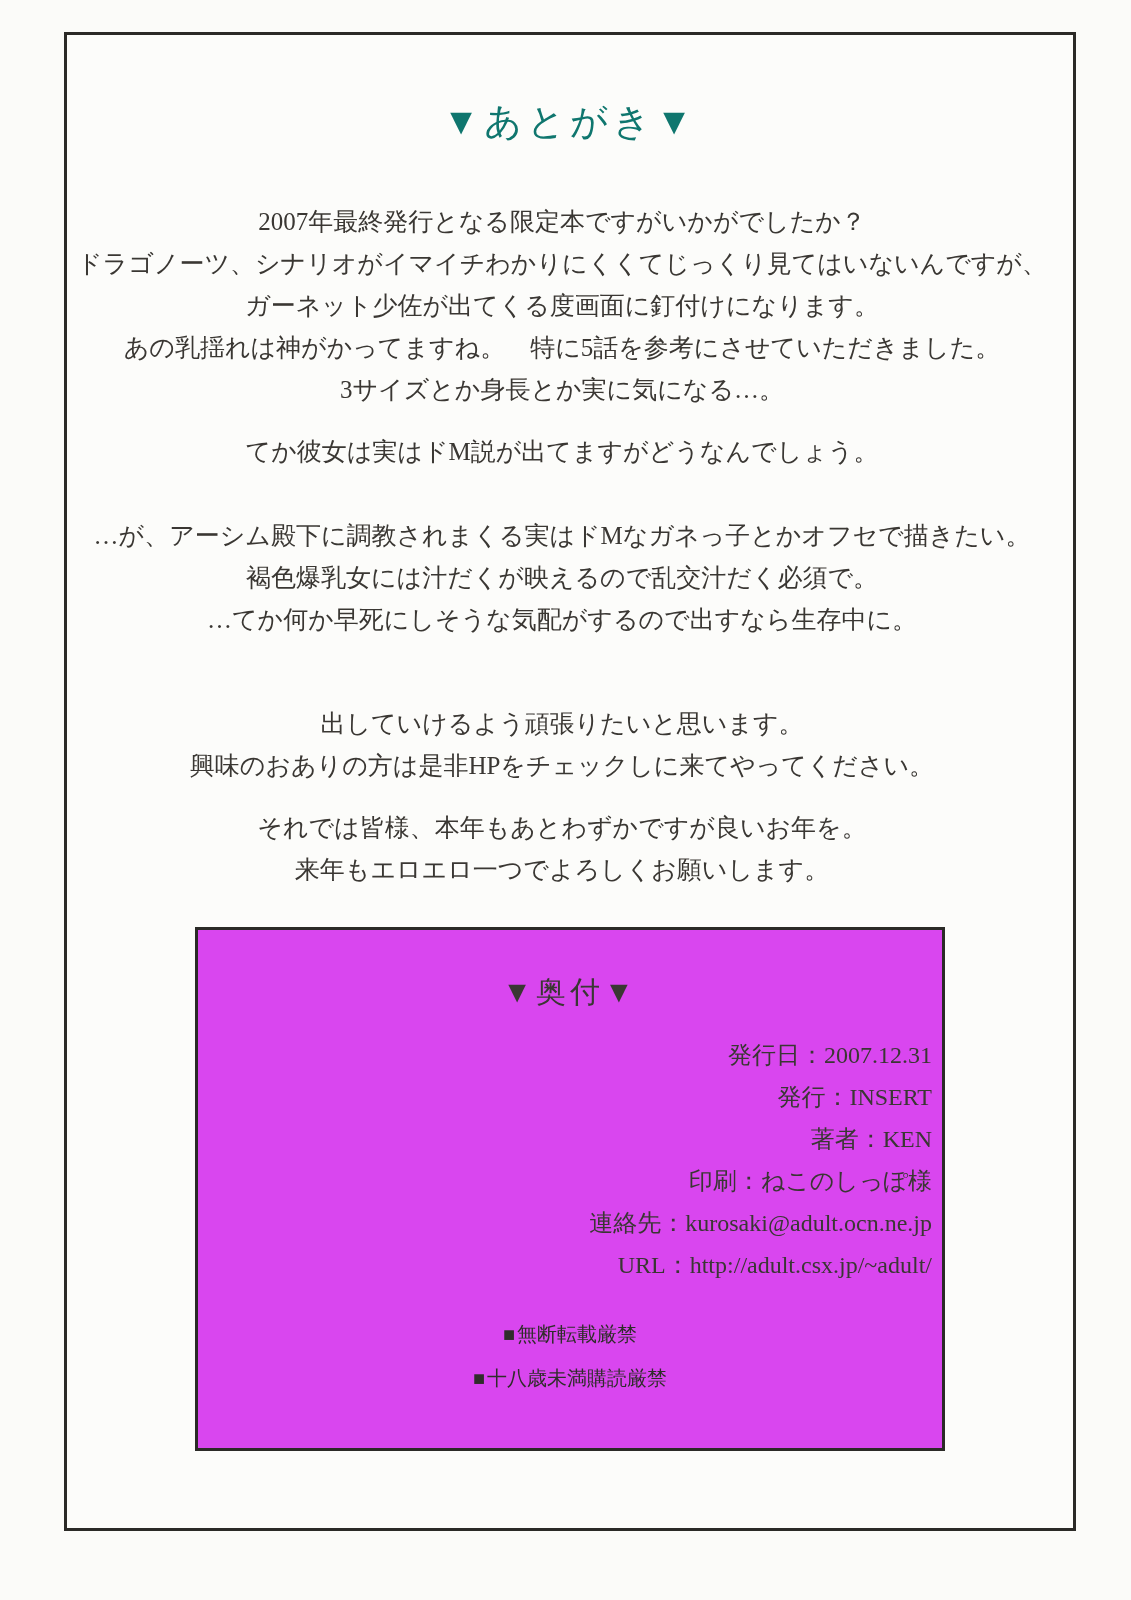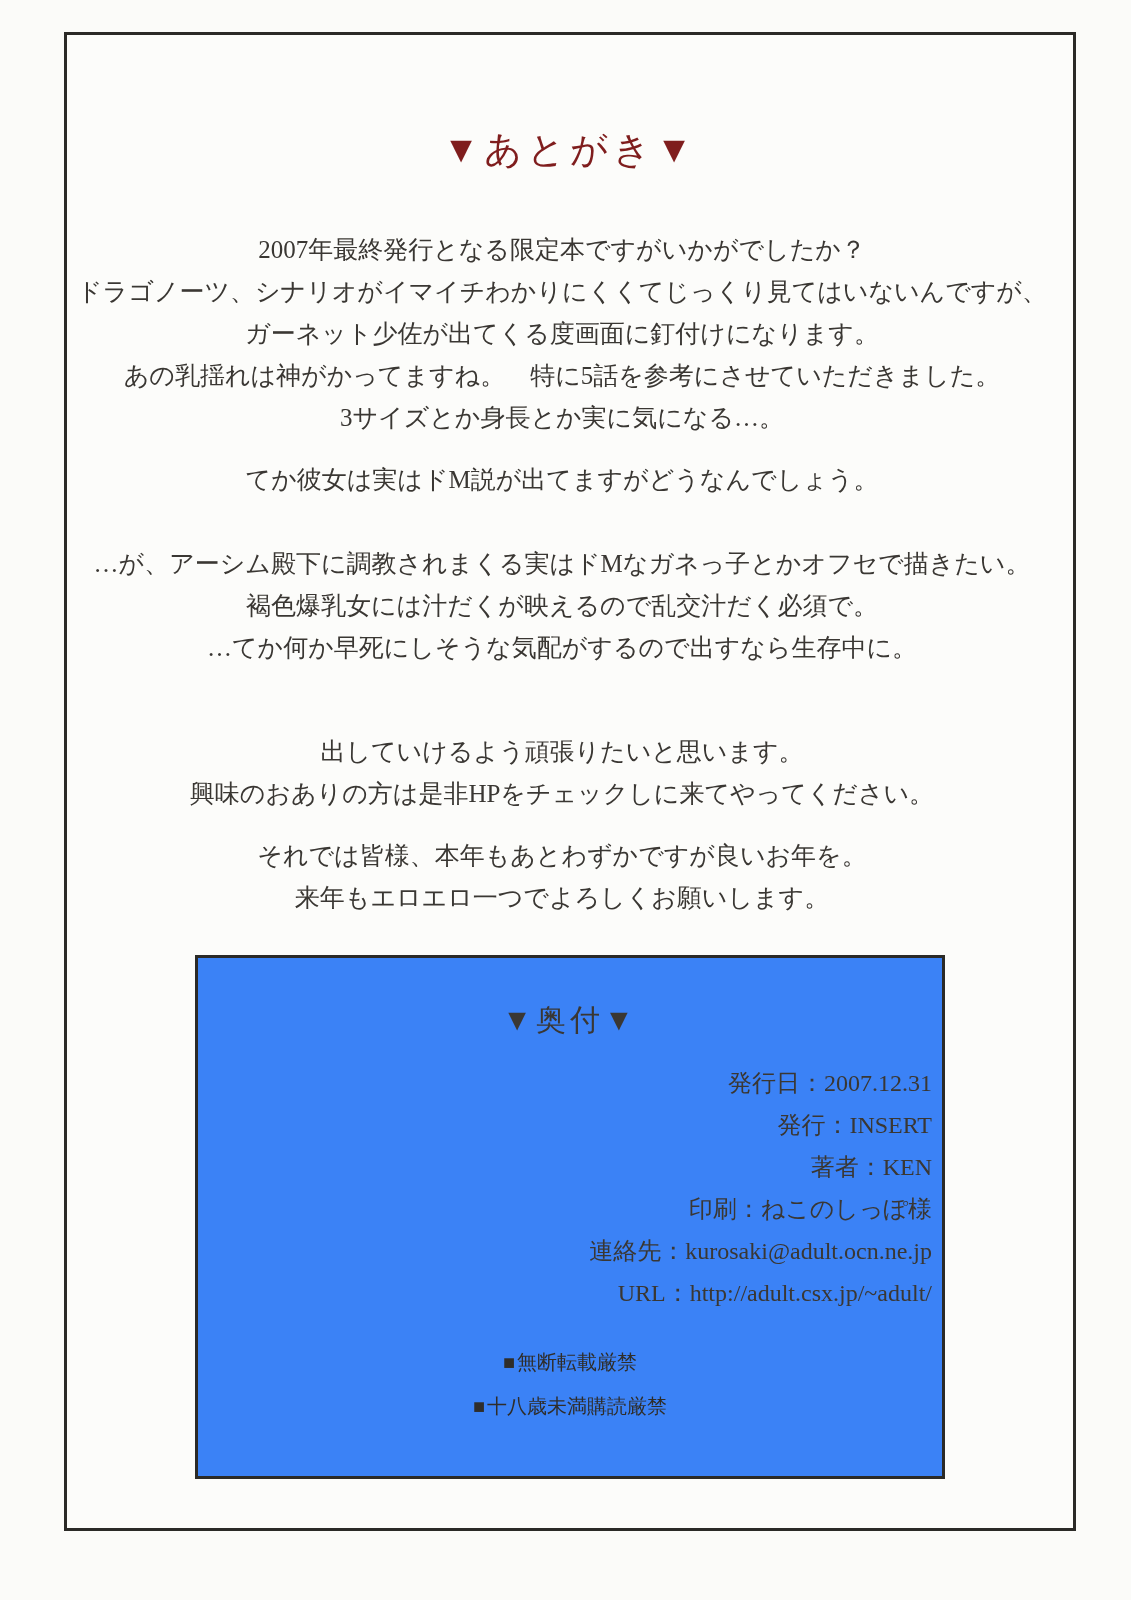--- a/index.html
+++ b/index.html
@@ -23,42 +23,42 @@
     width: 1012px;
     height: 1499px;
     border: 3px solid #2b2a27;
     box-sizing: border-box;
     background: #fcfcfa;
   }
   .content {
     text-align: center;
   }
   .afterword-title {
-    margin-top: 92px;
+    margin-top: 64px;
     font-size: 37px;
     letter-spacing: 5px;
     line-height: 46px;
-    color: #7f1d1d;
+    color: #0f766e;
   }
   .body-text {
     margin-top: 56px;
     font-size: 25px;
     line-height: 42px;
     color: #3a3733;
   }
   .body-text p {
     margin: 0 16px 20px 0;
   }
   .colophon-box {
     box-sizing: border-box;
     width: 750px;
     margin: 36px auto 0 auto;
     border: 3px solid #2b2a27;
     padding: 42px 10px 48px 10px;
-    background: #3b82f6;
+    background: #d946ef;
   }
   .colophon-title {
     font-size: 30px;
     letter-spacing: 4px;
     line-height: 40px;
     margin-bottom: 22px;
     color: #3a3733;
   }
   .colophon-entries {
     font-size: 24px;

